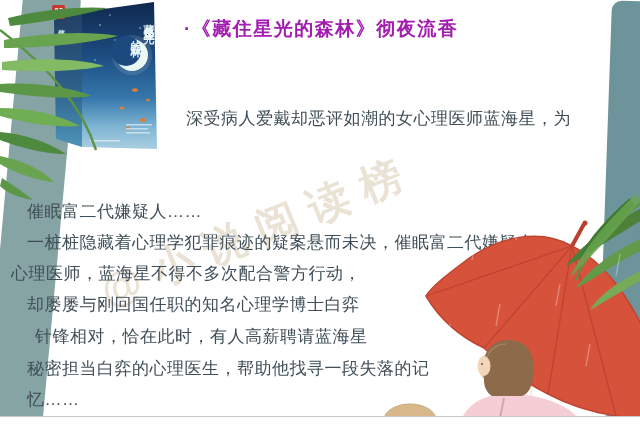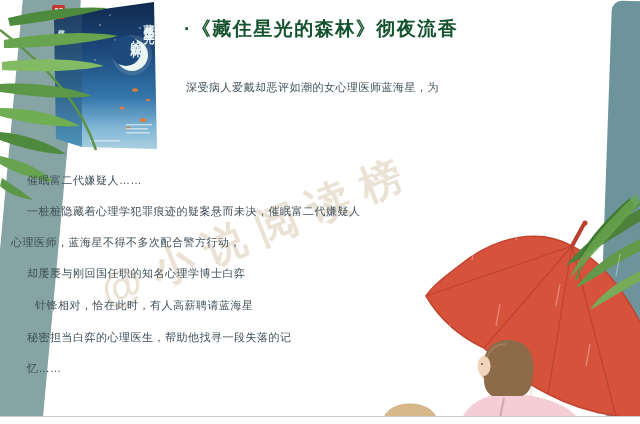--- a/index.html
+++ b/index.html
@@ -22,24 +22,24 @@
   .wm-diagonal{
     position:absolute;left:92px;top:268px;
     font-size:42px;font-weight:bold;letter-spacing:14px;white-space:nowrap;
     color:rgba(206,186,152,0.42);
     transform:rotate(-22deg);transform-origin:0 0;
     pointer-events:none;
   }
   
   .headline{
     position:absolute;left:184px;top:16px;
-    font-size:19px;font-weight:bold;letter-spacing:1.5px;color:#14532d;white-space:nowrap;
+    font-size:19px;font-weight:bold;letter-spacing:1.5px;color:#a21caf;white-space:nowrap;
   }
   .line{
-    position:absolute;font-size:11px;letter-spacing:0.5px;color:#3f4e57;white-space:nowrap;line-height:22px;
+    position:absolute;font-size:17px;letter-spacing:0.5px;color:#3f4e57;white-space:nowrap;line-height:22px;margin-top:32px;
   }
   .i0{left:186px;top:76px}.i1{left:186px;top:107px}.i2{left:186px;top:138px}
   .i3{left:27px;top:169px}.i4{left:27px;top:200px}.i5{left:11px;top:231px}
   .i6{left:27px;top:262px}.i7{left:35px;top:294px}.i8{left:27px;top:326px}
   .i9{left:27px;top:357px}
   
   .book-svg{position:absolute;left:40px;top:0px;}
   .vtext{
     position:absolute;writing-mode:vertical-rl;text-orientation:upright;white-space:nowrap;
     pointer-events:none;

